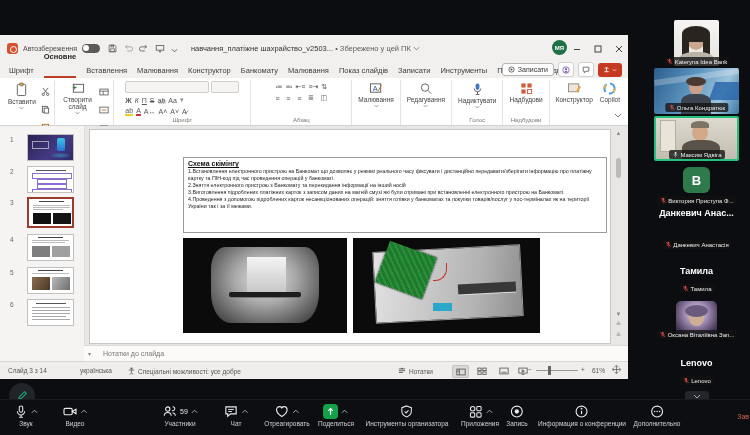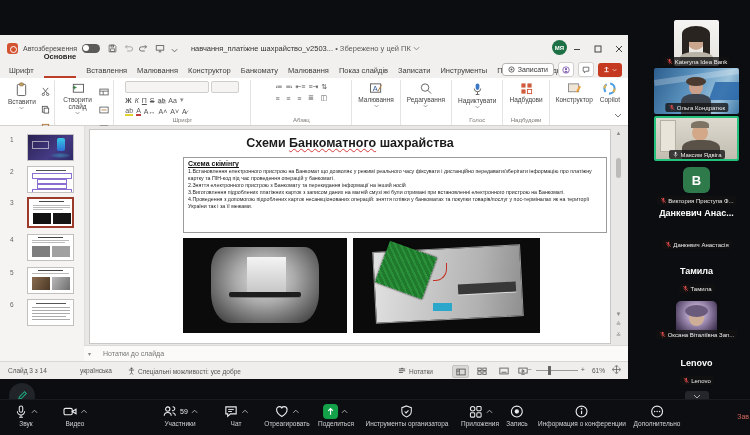--- a/index.html
+++ b/index.html
@@ -451,23 +451,20 @@
         <span class="tline" style="left:4px;top:7px;width:38px;background:#aaa;"></span>
         <span class="tline" style="left:4px;top:10px;width:38px;background:#aaa;"></span>
         <span class="tline" style="left:4px;top:13px;width:38px;background:#aaa;"></span>
         <span class="tline" style="left:4px;top:16px;width:34px;background:#aaa;"></span>
         <span class="tline" style="left:4px;top:19px;width:38px;background:#aaa;"></span>
       </span>
     </div>
   </div>
 
   <div class="slide">
-    <div class="stitle">
-      <span>Схеми </span><span class="misspell">Банкоматного</span><span> шахрайства</span>
-    </div>
     <div class="textbox">
       <div class="theading">Схема скімінгу</div>
       <div class="paras">
         <div>1.Встановлення електронного пристрою на  Банкомат що дозволяє у режимі реального часу фіксувати і дистанційно передавати/зберігати інформацію про платіжну картку та ПІН-код під час проведення операцій у банкоматі.</div>
         <div>2.Зняття електронного пристрою з  Банкомату та перекидання інформації на інший носій</div>
         <div>3.Виготовлення підроблених платіжних карток з записом даних на магній смузі які були отримані при встановленні електронного пристрою на Банкоматі.</div>
         <div>4.Проведення з допомогою підроблених карток несанкціонованих операцій: зняття готівки у банкоматах та покупки товарів/послуг у пос-терміналах як на території України так і за її межами.</div>
       </div>
     </div>
     <div class="simg img1">

